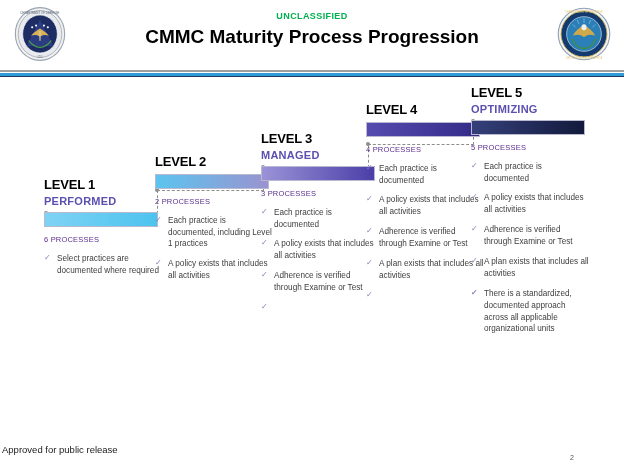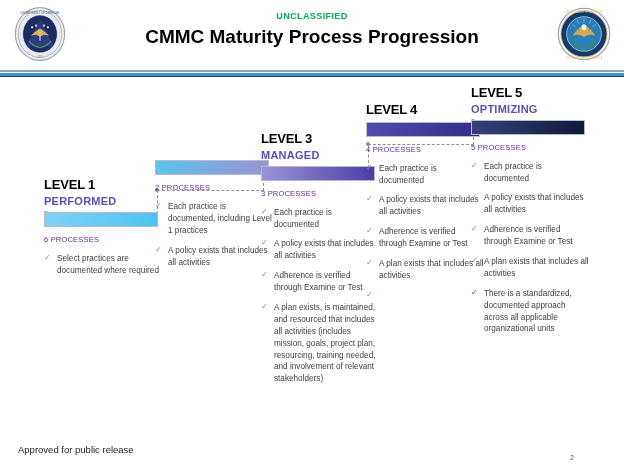--- a/index.html
+++ b/index.html
@@ -157,21 +157,21 @@
   .node {
     position: absolute;
     width: 4px; height: 4px;
     border-radius: 50%;
     background: #8d8d8d;
   }
 
   
   .footer-note {
     position: absolute;
-    left: 18px; top: 444px;
+    left: 2px; top: 444px;
     font-size: 9.5px;
     color: #1a1a1a;
     font-family: "Liberation Sans", sans-serif;
   }
   .page-num {
     position: absolute;
     right: 8px; top: 454px;
     font-size: 7px;
     color: #555555;
     font-family: "Liberation Sans", sans-serif;
@@ -253,20 +253,21 @@
       <div class="bar-wrap">
         <div class="bar" style="background:linear-gradient(90deg,#7fd3f4,#4cc3ef);"></div>
       </div>
       <div class="proc-count">6 PROCESSES</div>
       <div class="bullets">
         <div class="bullet"><span class="check">✓</span><span>Select practices are documented where required</span></div>
       </div>
     </div>
 
     <div class="level" style="left:155px; top:77px;">
+      <div class="level-name">LEVEL 2</div>
       <div class="bar-wrap">
         <div class="bar" style="background:linear-gradient(90deg,#5cc4ef,#9a93d0);"></div>
       </div>
       <div class="proc-count">2 PROCESSES</div>
       <div class="bullets">
         <div class="bullet"><span class="check">✓</span><span>Each practice is documented, including Level 1 practices</span></div>
         <div class="bullet"><span class="check">✓</span><span>A policy exists that includes all activities</span></div>
       </div>
     </div>
 
@@ -274,21 +275,21 @@
       <div class="level-name">LEVEL 3</div>
       <div class="level-sub">MANAGED</div>
       <div class="bar-wrap">
         <div class="bar" style="background:linear-gradient(90deg,#9a93d8,#4b3fa8);"></div>
       </div>
       <div class="proc-count">3 PROCESSES</div>
       <div class="bullets">
         <div class="bullet"><span class="check">✓</span><span>Each practice is documented</span></div>
         <div class="bullet"><span class="check">✓</span><span>A policy exists that includes all activities</span></div>
         <div class="bullet"><span class="check">✓</span><span>Adherence is verified through Examine or Test</span></div>
-        <div class="bullet"><span class="check">✓</span><span>A plan exists, is maintained, and resourced that includes all activities (includes mission, goals, project plan, resourcing, training needed, and involvement of relevant stakeholders)</span></div>
+        <div class="bullet"><span class="check">✓</span></div>
       </div>
     </div>
 
     <div class="level" style="left:366px; top:25px;">
       <div class="level-name">LEVEL 4</div>
       <div class="bar-wrap">
         <div class="bar" style="background:linear-gradient(90deg,#564cb0,#342a86);"></div>
       </div>
       <div class="proc-count">4 PROCESSES</div>
       <div class="bullets">

